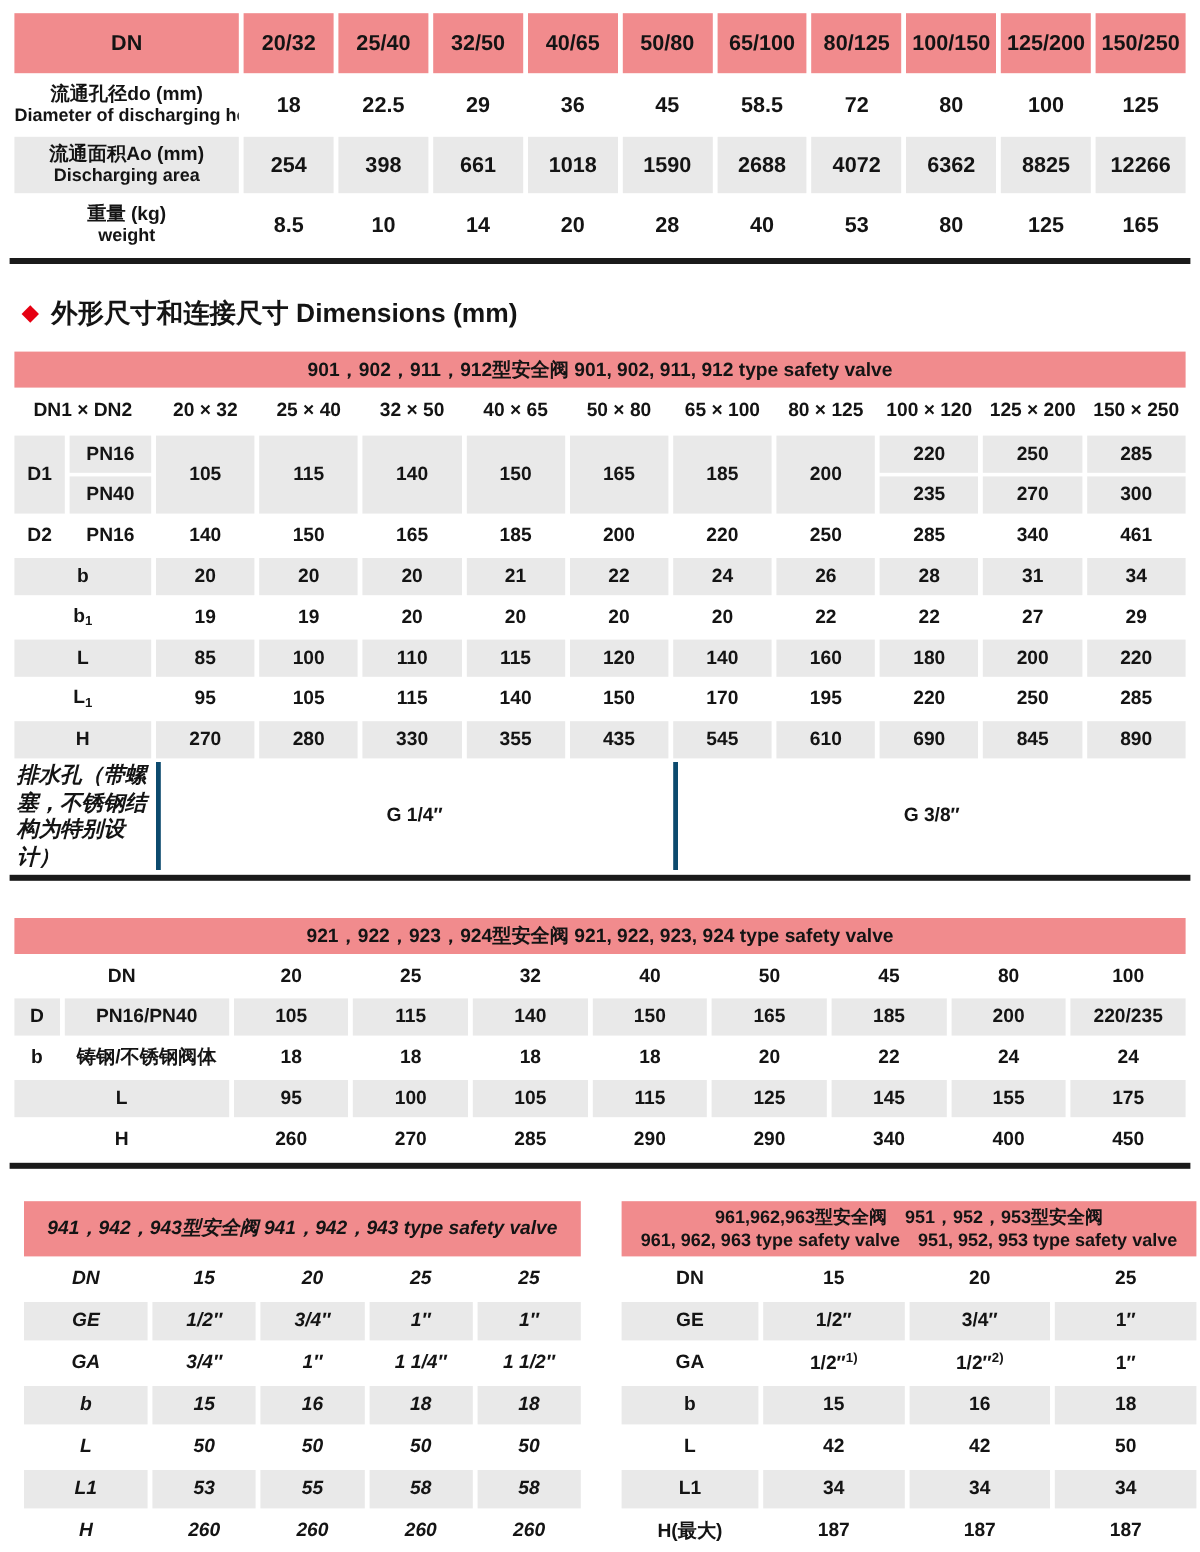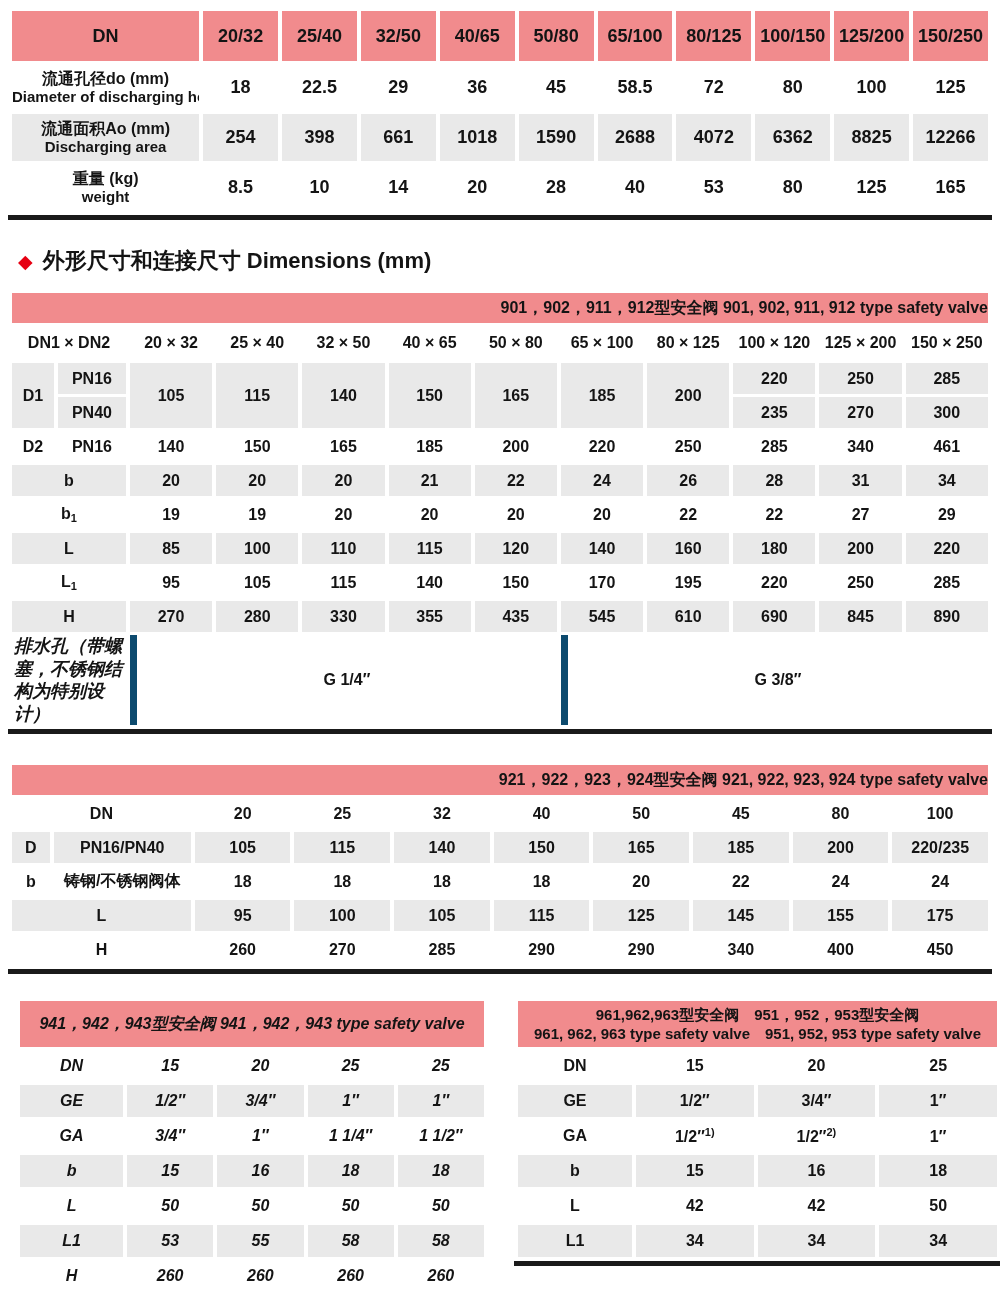--- a/index.html
+++ b/index.html
@@ -15,24 +15,24 @@
   .t1 .hd{height:50px;}
   .t1 .lbl{line-height:1.15;}
   .t1 .lbl .zh{font-size:16px;display:block;}
   .t1 .lbl .en{font-size:15px;display:block;}
   
   .section{display:flex;align-items:center;gap:10px;margin:26px 0 14px 2px;padding:0 8px;}
   .diamond{color:#E60012;font-size:19px;line-height:1;}
   .section .txt{font-size:22px;}
   
   .dim td{height:31px;}
-  .dim .title-cell{height:30px;font-size:16px;text-align:right;}
+  .dim .title-cell{height:30px;font-size:16px;}
   .dim .dnrow td{height:34px;}
   .drain-label{font-size:18px;text-align:left;line-height:1.25;white-space:normal;padding-left:2px;font-style:italic;}
-  .drain-cell{height:70px;border-left:7px solid #0c4a6e;}
+  .drain-cell{height:70px;border-left:4px solid #0c4a6e;}
   .sub{font-size:11px;vertical-align:-3px;}
   .sup{font-size:11px;vertical-align:6px;}
   
   .bottom{display:flex;gap:26px;padding:0 8px;margin-top:24px;}
   .bcol-l{width:472px;flex:0 0 472px;font-style:italic;}
   .bcol-r{width:487px;flex:0 0 487px;}
   .bt td{height:32px;}
   .bt .title-cell{height:46px;font-size:16px;white-space:normal;line-height:1.3;}
   .bt .title-cell .line{display:block;font-size:15px;}
   .note{display:flex;gap:50px;padding:8px 10px 0;font-size:16px;}
@@ -428,20 +428,26 @@
           <td>42</td>
           <td>42</td>
           <td>50</td>
         </tr>
         <tr>
           <td class="gray">L1</td>
           <td class="gray">34</td>
           <td class="gray">34</td>
           <td class="gray">34</td>
         </tr>
+        <tr>
+          <td>H(最大)</td>
+          <td>187</td>
+          <td>187</td>
+          <td>187</td>
+        </tr>
       </tbody>
         </table>
       <div class="rule"></div>
     </div>
   </div>
 
   <div class="note">
     <span>注：1）DN15GA可选3/4″；</span>
     <span>2）DN20GA可选3/4″ 和1″ 。</span>
   </div>

